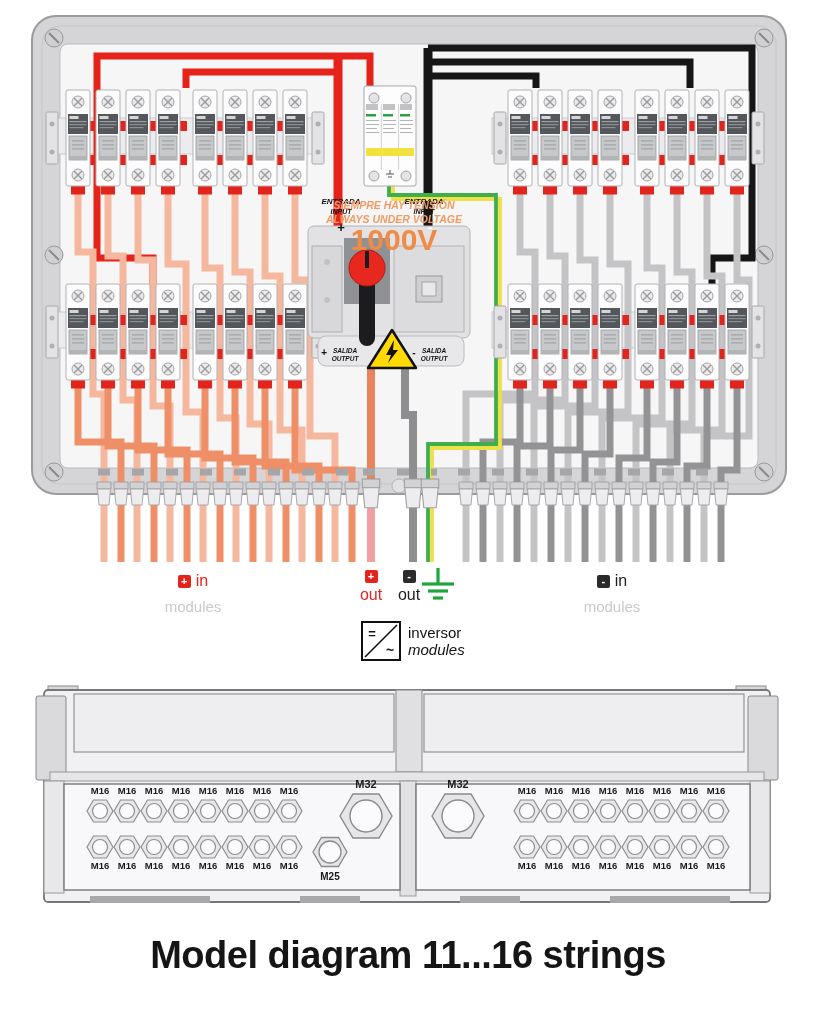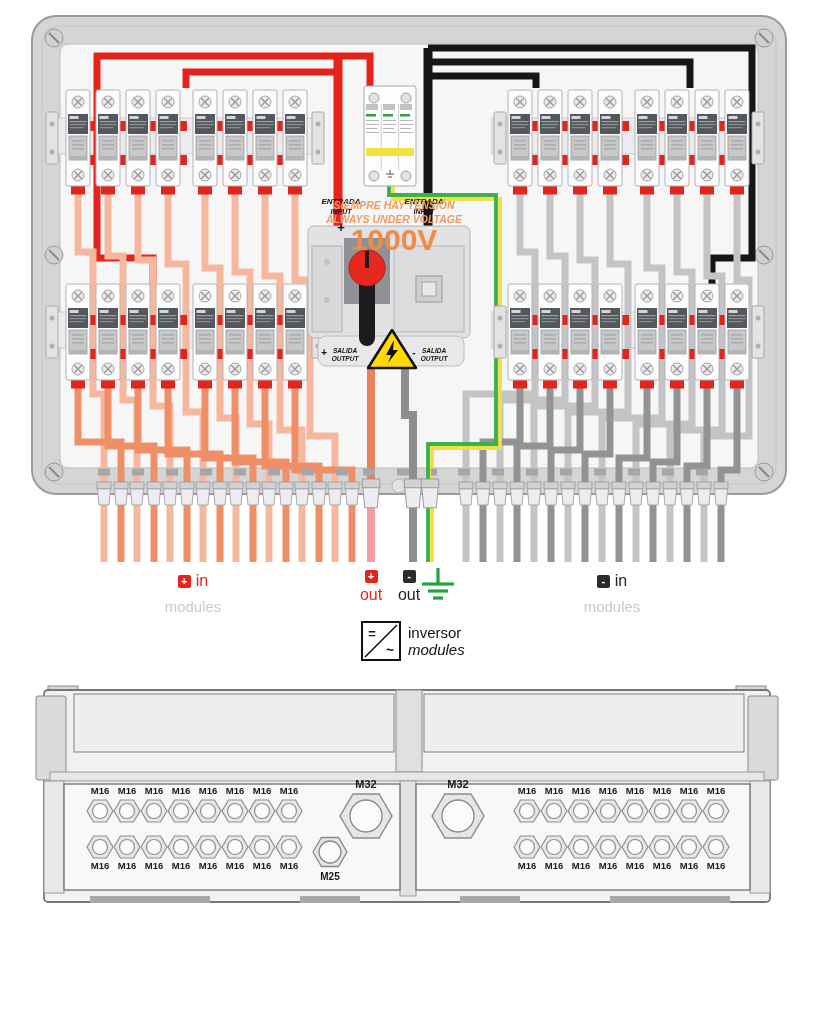--- a/index.html
+++ b/index.html
@@ -511,14 +511,15 @@
         <text x="554" y="185">M16</text>
     <text x="581" y="185">M16</text>
         <text x="608" y="185">M16</text>
     <text x="635" y="185">M16</text>
         <text x="662" y="185">M16</text>
     <text x="689" y="185">M16</text>
         <text x="716" y="185">M16</text>
   </g>
 </svg>
 
+<div class="title">Model diagram 11...16 strings</div>
 
 </div>
 
 </body></html>

